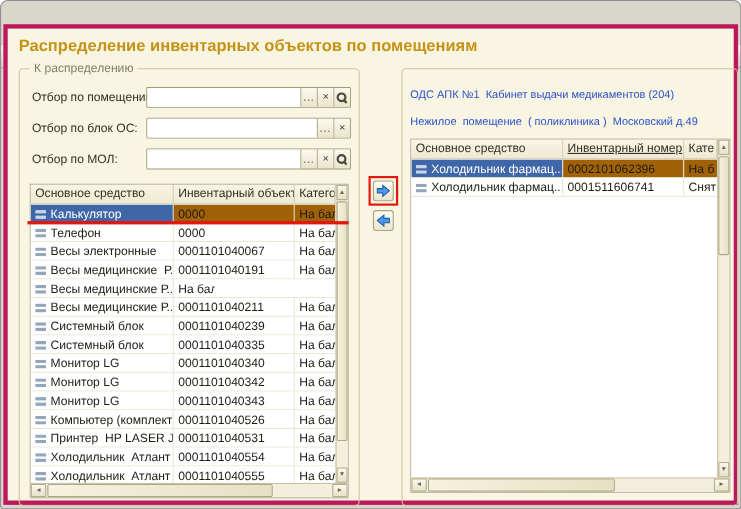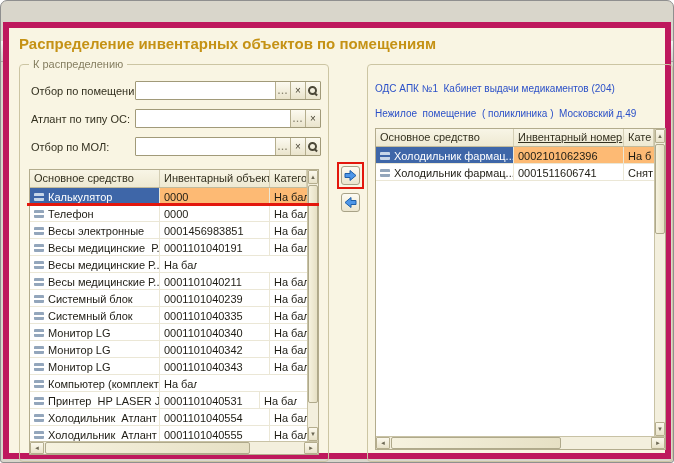--- a/index.html
+++ b/index.html
@@ -50,21 +50,21 @@
   .cal-icon{ position:relative; width:12px; height:13px; border:1px solid #B07030; background:#FCF7EA; border-radius:1px;
       color:#C06818; font-size:6px; text-align:center; line-height:19px; }
   .cal-icon::before{ content:""; position:absolute; left:0; top:0; right:0; height:3px; background:#D67B28; }
   .mem-btn{ color:#A9A69D; font-size:10px; font-weight:bold; }
   .tb-chevron{ color:#6E6B63; font-size:9px; }
   .win-btn{ color:#4D4D4D; font-size:11px; font-weight:bold; width:14px; text-align:center; cursor:default; }
 
   
   .client{
     position:absolute; left:2px; right:2px; top:21px; bottom:3px;
-    background:#F9F5E3; border:6px solid #be185d;
+    background:#F9F5E3; border:4px solid #be185d;
   }
   .heading{
     position:absolute; left:10px; top:7px;
     font-size:15px; font-weight:bold; color:#C59215;
   }
 
   
   .group{ position:absolute; border:1px solid #CCC5A3; border-radius:4px; }
   .legend{
     position:absolute; font-size:11px; color:#857E60;
@@ -100,21 +100,21 @@
   .tbody{ position:absolute; left:0; top:18px; right:11px; bottom:13px; overflow:hidden; background:#fff; }
   .trow{ display:flex; height:17px; border-bottom:1px solid #EBE7D6; background:#fff; }
   .cell{ font-size:11px; color:#1E1C14; padding:1px 4px 0 4px; border-right:1px solid #EBE7D6;
          overflow:hidden; white-space:pre; display:flex; align-items:center; }
   .c-icon-wrap{ display:flex; align-items:center; gap:4px; }
   .item-icon{
     flex:0 0 auto; width:10px; height:8px; border-radius:1px;
     background:linear-gradient(#93A6BC 0 0) top/10px 3px no-repeat,
                linear-gradient(#93A6BC 0 0) bottom/10px 3px no-repeat;
   }
-  .trow.selected .cell{ background:#fdba74; }
+  .trow.selected .cell{ background:#a16207; }
   .trow.selected .cell:first-child{ background:#3E66A8; color:#FFFFFF; }
   .trow.selected .item-icon{
     background:linear-gradient(#C7D6E8 0 0) top/10px 3px no-repeat,
                linear-gradient(#C7D6E8 0 0) bottom/10px 3px no-repeat;
   }
 
   
   .vscroll{ position:absolute; right:0; top:0; bottom:13px; width:11px;
             background:#F3EFDD; border-left:1px solid #C8C2A5; }
   .hscroll{ position:absolute; left:0; right:0; bottom:0; height:13px;
@@ -181,21 +181,21 @@
     <div class="filter-label" style="left:22px; top:57px;">Отбор по помещению:</div>
     <div class="field" style="left:126px; top:53px; width:186px;">
       <input type="text" value="" style="">
       <span class="fbtn dots">...</span>
       <span class="fbtn">×</span>
       <span class="fbtn">
           <span class="mag"></span>
         </span>
     </div>
 
-    <div class="filter-label" style="left:22px; top:85px;">Атлант по типу ОС:</div>
+    <div class="filter-label" style="left:22px; top:85px;">Отбор по блок ОС:</div>
     <div class="field" style="left:126px; top:81px; width:186px;">
       <input type="text" value="" style="">
       <span class="fbtn dots">...</span>
       <span class="fbtn">×</span>
     </div>
 
     <div class="filter-label" style="left:22px; top:113px;">Отбор по МОЛ:</div>
     <div class="field" style="left:126px; top:109px; width:186px;">
       <input type="text" value="" style="">
       <span class="fbtn dots">...</span>
@@ -228,21 +228,21 @@
     </div>
     <div class="cell" style="width:110px;">0000</div>
     <div class="cell" style="width:37px; border-right:none;">На бала</div>
   </div>
 
   <div class="trow">
     <div class="cell c-icon-wrap" style="width:130px;">
       <span class="item-icon"></span>
       <span>Весы электронные</span>
     </div>
-    <div class="cell" style="width:110px;">0001456983851</div>
+    <div class="cell" style="width:110px;">0001101040067</div>
     <div class="cell" style="width:37px; border-right:none;">На бала</div>
   </div>
 
   <div class="trow">
     <div class="cell c-icon-wrap" style="width:130px;">
       <span class="item-icon"></span>
       <span>Весы медицинские  Р...</span>
     </div>
     <div class="cell" style="width:110px;">0001101040191</div>
     <div class="cell" style="width:37px; border-right:none;">На бала</div>
@@ -308,29 +308,30 @@
     </div>
     <div class="cell" style="width:110px;">0001101040343</div>
     <div class="cell" style="width:37px; border-right:none;">На бала</div>
   </div>
 
   <div class="trow">
     <div class="cell c-icon-wrap" style="width:130px;">
       <span class="item-icon"></span>
       <span>Компьютер (комплект)</span>
     </div>
+    <div class="cell" style="width:110px;">0001101040526</div>
     <div class="cell" style="width:37px; border-right:none;">На бала</div>
   </div>
 
   <div class="trow">
     <div class="cell c-icon-wrap" style="width:130px;">
       <span class="item-icon"></span>
       <span>Принтер  HP LASER J...</span>
     </div>
-    <div class="cell" style="width:100px;">0001101040531</div>
+    <div class="cell" style="width:110px;">0001101040531</div>
     <div class="cell" style="width:37px; border-right:none;">На бала</div>
   </div>
 
   <div class="trow">
     <div class="cell c-icon-wrap" style="width:130px;">
       <span class="item-icon"></span>
       <span>Холодильник  Атлант</span>
     </div>
     <div class="cell" style="width:110px;">0001101040554</div>
     <div class="cell" style="width:37px; border-right:none;">На бала</div>

